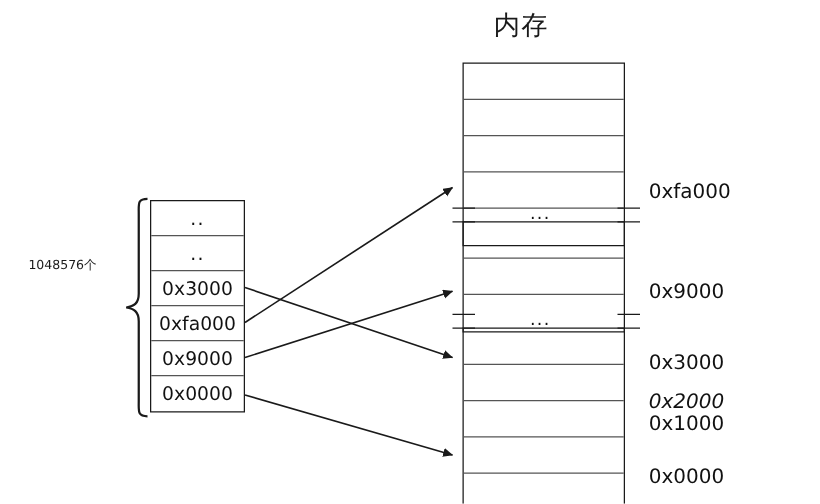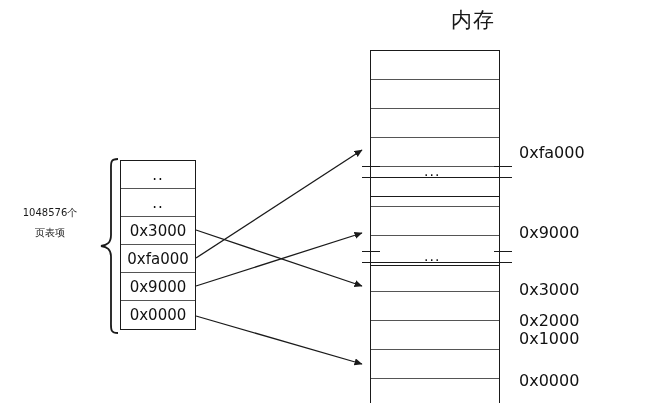--- a/index.html
+++ b/index.html
@@ -13,21 +13,21 @@
     height: 403px;
     background: #ffffff;
     font-family: "DejaVu Sans", "Liberation Sans", sans-serif;
     overflow: hidden;
   }
   .title {
     position: absolute;
     font-size: 21px;
     color: #1a1a1a;
     white-space: nowrap;
-    text-align: right;
+    text-align: left;
     letter-spacing: 1px;
   }
   #pt-title { left: 110px; top: 118px; width: 100px; }
   #mem-title { left: 395px; top: 6px; width: 100px; }
 
   
   #page-table {
     position: absolute;
     left: 120px;
     top: 160px;
@@ -121,21 +121,20 @@
 
   <div class="title" id="mem-title">内存</div>
 
   <div id="brace">
     <svg width="24" height="178" viewBox="0 0 24 178">
       <path d="M20 2 C12 2, 13 6, 13 14 L13 78 C13 86, 9 88, 3 89 C9 90, 13 92, 13 100 L13 164 C13 172, 12 176, 20 176" fill="none" stroke="#1a1a1a" stroke-width="1.8"></path>
     </svg>
   </div>
   <div id="entries-label">
     <div>1048576个</div>
-    <div>页表项</div>
   </div>
 
   <div id="page-table">
     <div class="pt-row dots">..</div>
     <div class="pt-row dots">..</div>
     <div class="pt-row">0x3000</div>
     <div class="pt-row">0xfa000</div>
     <div class="pt-row">0x9000</div>
     <div class="pt-row">0x0000</div>
   </div>
@@ -170,21 +169,21 @@
     <div class="mem-row"></div>
     <div class="mem-row"></div>
     <div class="mem-row"></div>
     <div class="mem-row"></div>
     <div class="mem-row"></div>
   </div>
 
   <div class="addr" style="top:143px;">0xfa000</div>
   <div class="addr" style="top:223px;">0x9000</div>
   <div class="addr" style="top:280px;">0x3000</div>
-  <div class="addr" style="top:311px;">0x2000</div>
+  <div class="addr" style="top:311px;font-style:italic;">0x2000</div>
   <div class="addr" style="top:329px;">0x1000</div>
   <div class="addr" style="top:371px;">0x0000</div>
 
   <svg id="arrows">
     <defs>
       <marker id="ah" markerWidth="9" markerHeight="9" refX="7.5" refY="3.6" orient="auto" markerUnits="userSpaceOnUse">
         <path d="M0,0 L8,3.6 L0,7.2 z" fill="#1a1a1a"></path>
       </marker>
     </defs>
     <g id="arrow-group" stroke="#1a1a1a" stroke-width="1.3" fill="none">

